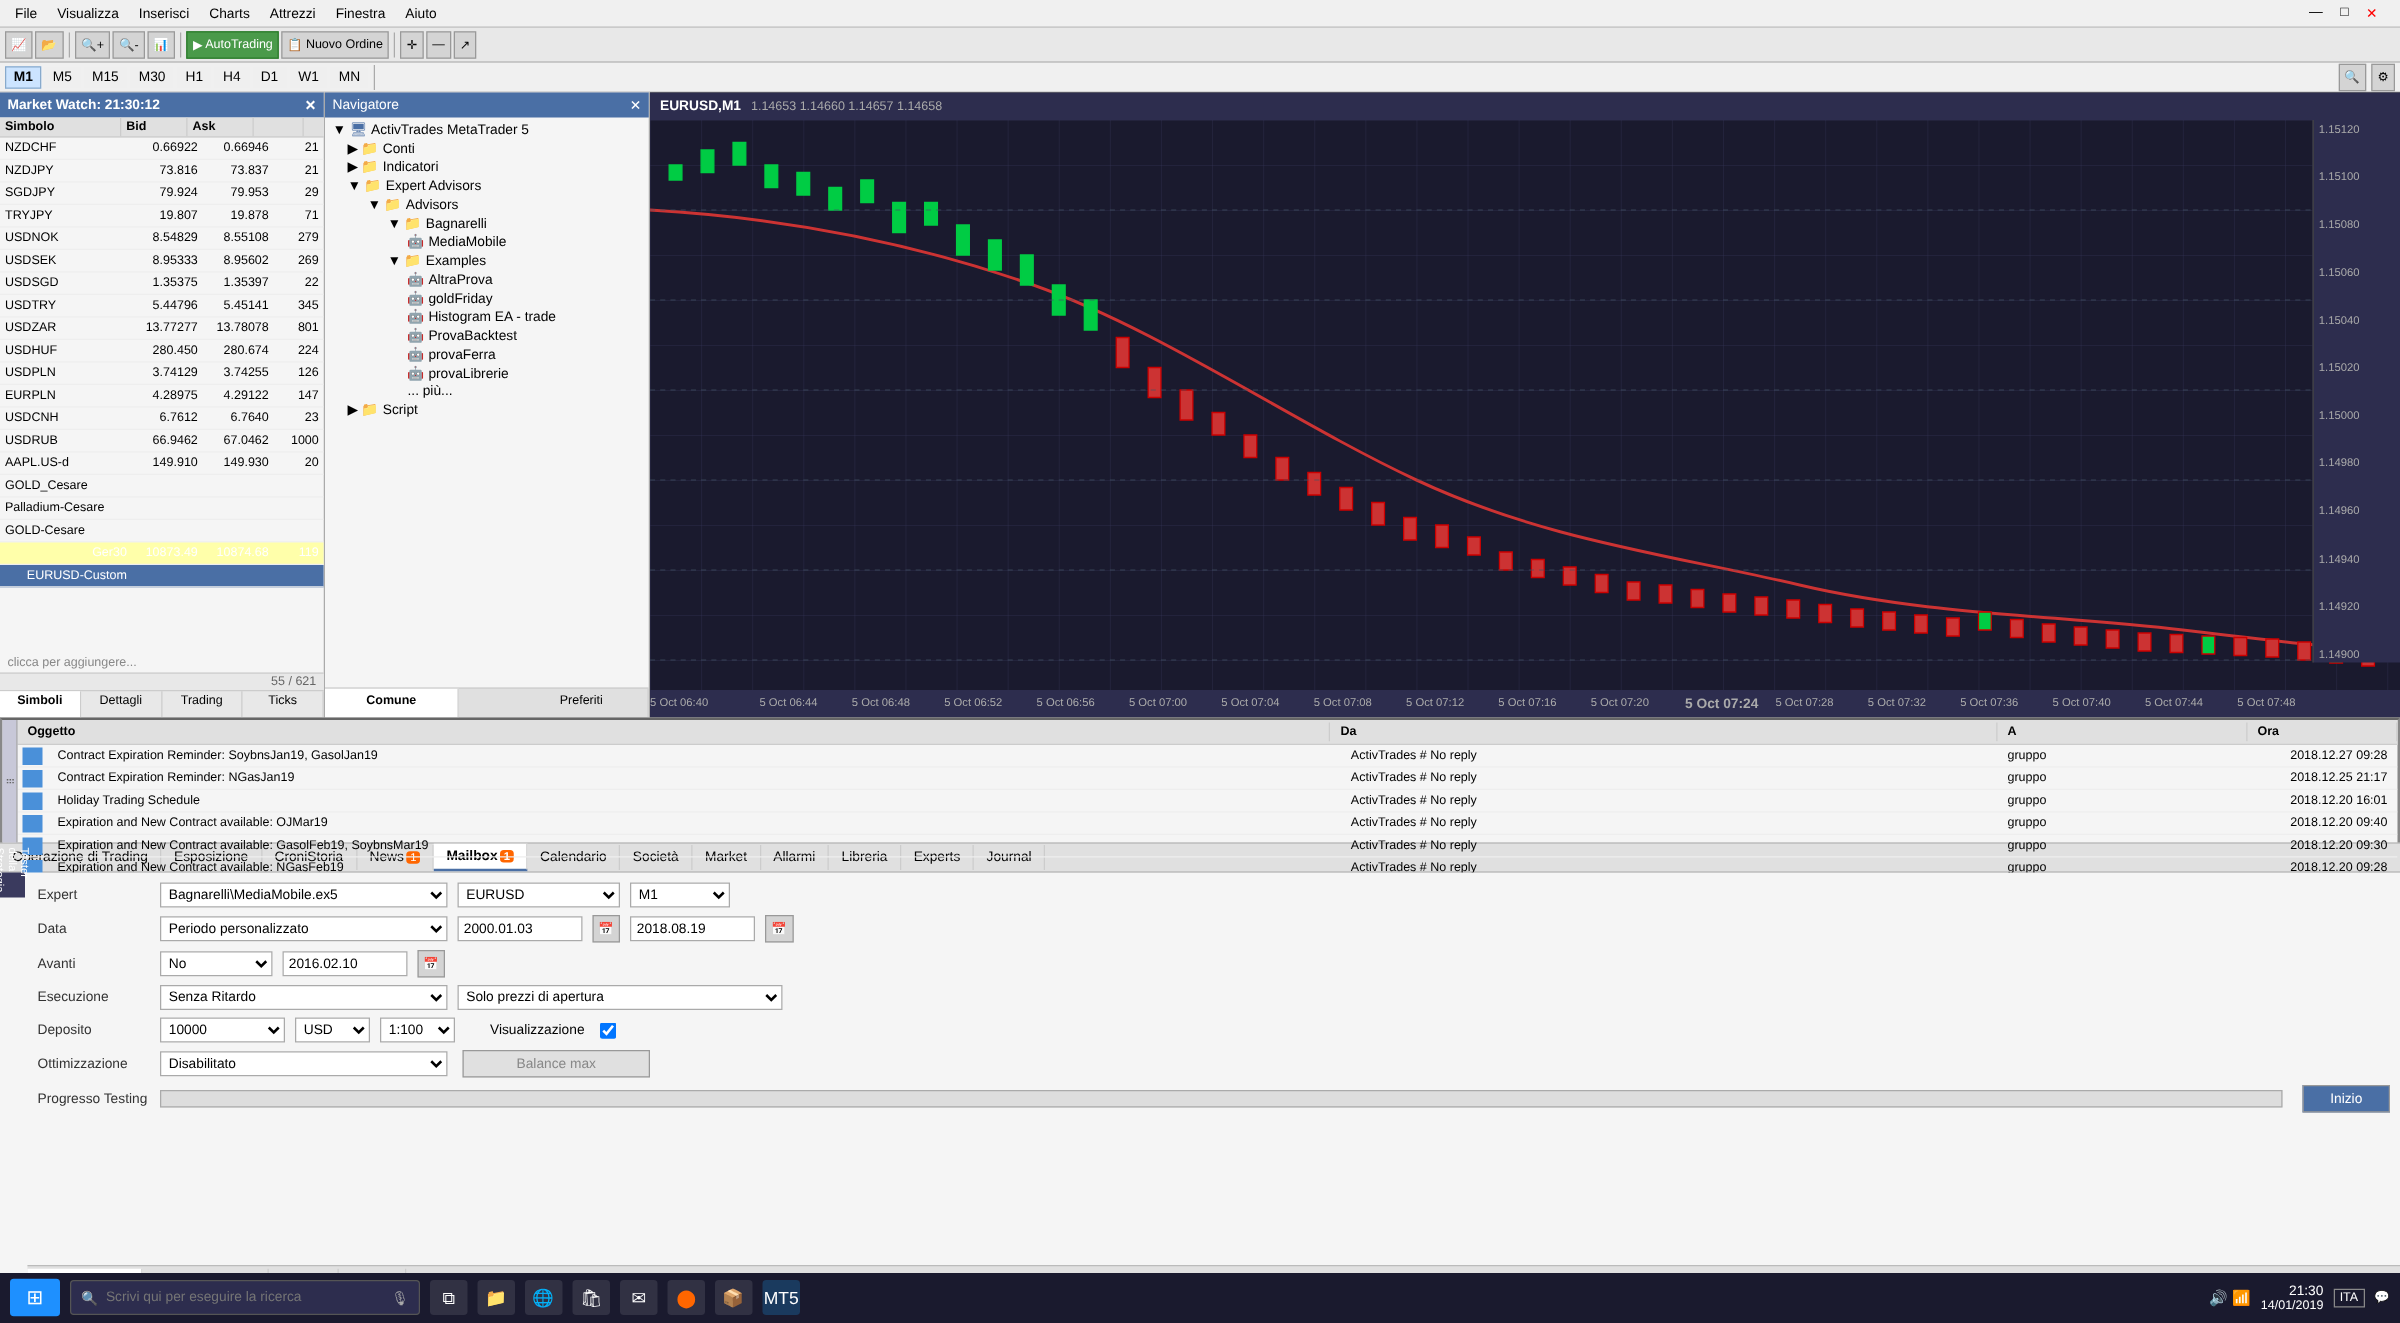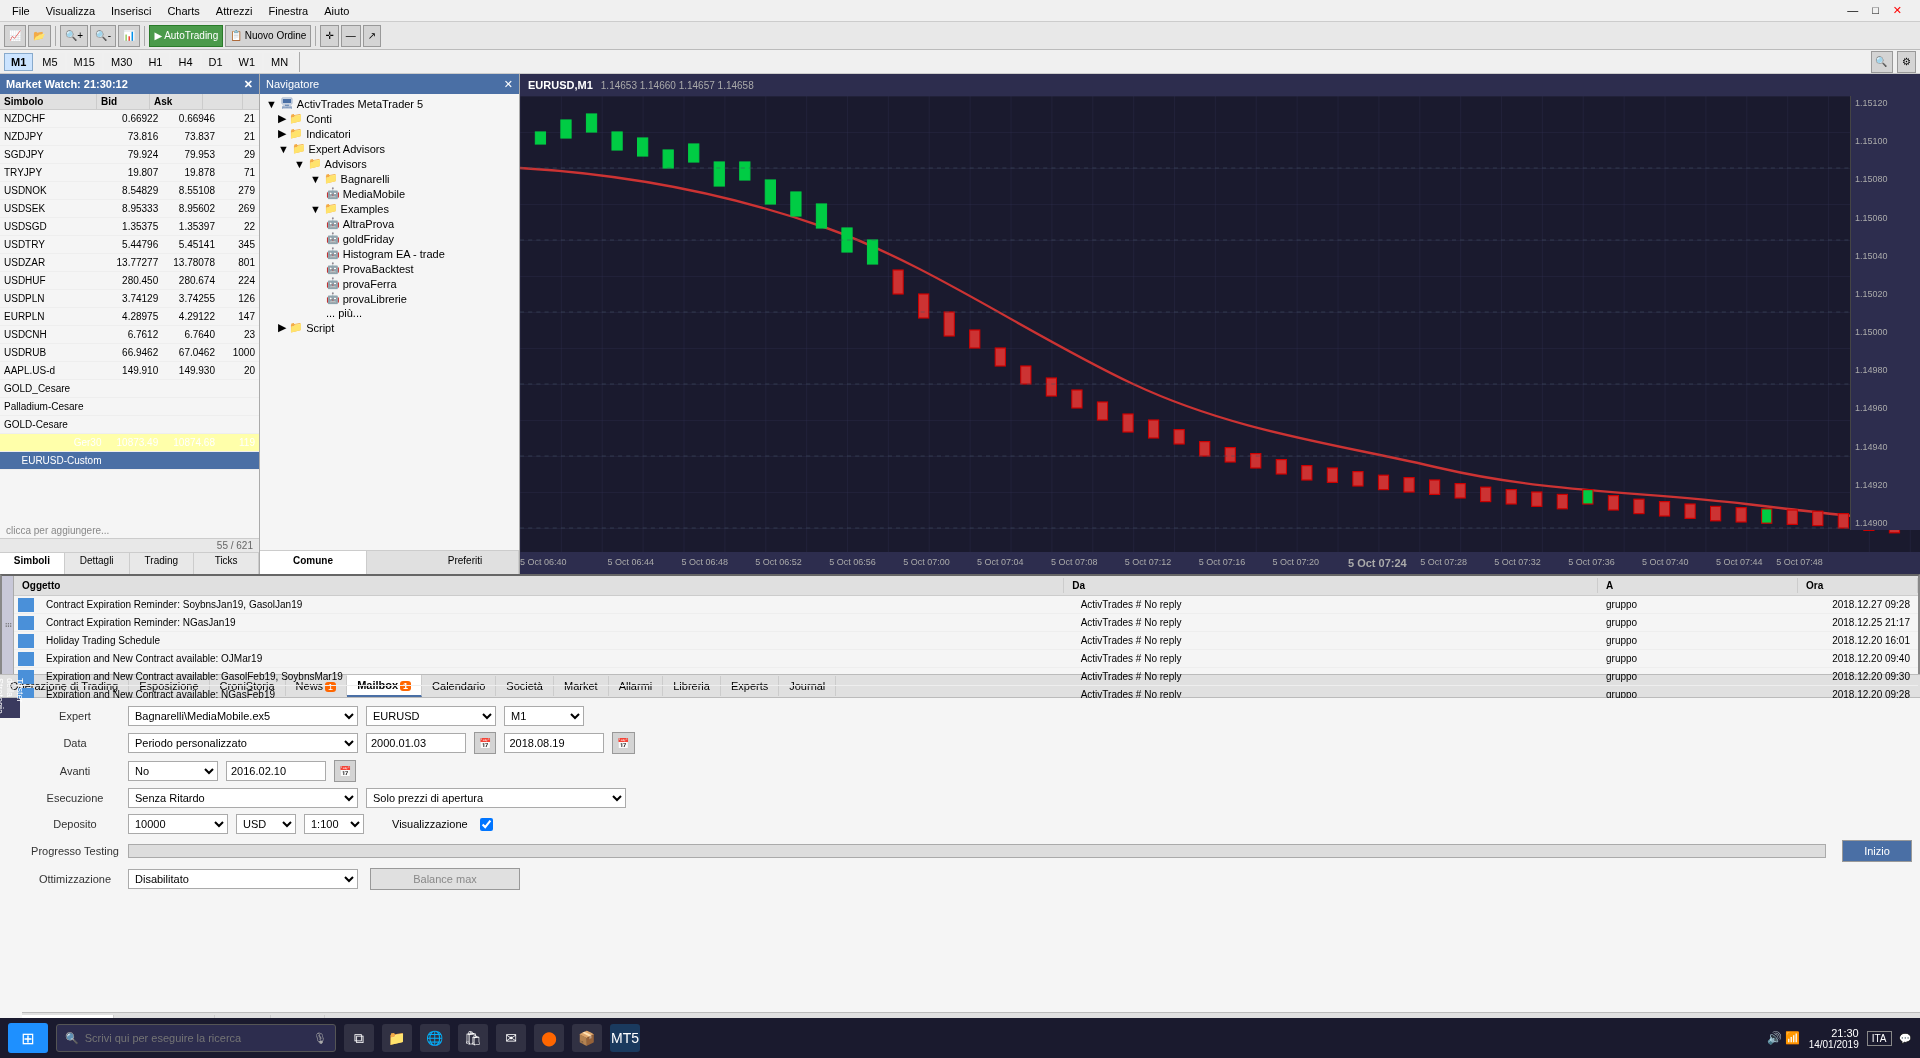--- a/index.html
+++ b/index.html
@@ -81,21 +81,21 @@
     #tabs-bar { background: #e0e0e0; height: 24px; display: flex; align-items: center; border-top: 1px solid #bbb; border-bottom: 1px solid #bbb; }
     .tab-item { padding: 4px 10px; font-size: 11px; cursor: pointer; border-right: 1px solid #ccc; white-space: nowrap; }
     .tab-item.active { background: white; font-weight: bold; border-bottom: 2px solid #4a6fa5; }
     .tab-badge { background: #ff6600; color: white; border-radius: 3px; padding: 0 3px; font-size: 9px; margin-left: 2px; }
     
     
     #strategy-tester { flex: 1; background: #f5f5f5; display: flex; flex-direction: column; }
     #st-header { background: #3a3a5e; color: white; padding: 2px 8px; font-size: 10px; display: flex; align-items: center; height: 20px; }
     #st-form { padding: 8px; display: flex; flex-direction: column; gap: 6px; flex: 1; }
     .st-row { display: flex; align-items: center; gap: 8px; }
-    .st-label { width: 90px; text-align: center; font-size: 11px; color: #333; flex-shrink: 0; }
+    .st-label { width: 90px; text-align: left; font-size: 11px; color: #333; flex-shrink: 0; }
     .st-input { height: 20px; border: 1px solid #aaa; background: white; padding: 1px 4px; font-size: 11px; }
     .st-select { height: 20px; border: 1px solid #aaa; background: white; padding: 1px 2px; font-size: 11px; cursor: pointer; }
     .st-btn { height: 22px; padding: 2px 10px; background: #d4d4d4; border: 1px solid #999; font-size: 11px; cursor: pointer; }
     #st-tabs { display: flex; background: #e0e0e0; border-top: 1px solid #bbb; height: 24px; align-items: center; }
     .st-tab { padding: 4px 12px; font-size: 11px; cursor: pointer; border-right: 1px solid #ccc; }
     .st-tab.active { background: white; font-weight: bold; }
     
     
     #taskbar { background: #1a1a2e; height: 40px; display: flex; align-items: center; padding: 0 8px; gap: 8px; position: fixed; bottom: 0; width: 1920px; }
     #taskbar-start { background: #1e90ff; width: 40px; height: 30px; display: flex; align-items: center; justify-content: center; cursor: pointer; border-radius: 3px; }
@@ -588,21 +588,21 @@
           <span style="color:#aaa;font-size:9px;flex:1;text-align:center;">5 Oct 07:08</span>
           <span style="color:#aaa;font-size:9px;flex:1;text-align:center;">5 Oct 07:12</span>
           <span style="color:#aaa;font-size:9px;flex:1;text-align:center;">5 Oct 07:16</span>
           <span style="color:#aaa;font-size:9px;flex:1;text-align:center;">5 Oct 07:20</span>
           <span style="color:#aaa;font-size:11px;flex:1;text-align:right;font-weight:bold;">5 Oct 07:24</span>
           <span style="color:#aaa;font-size:9px;flex:1;text-align:center;">5 Oct 07:28</span>
           <span style="color:#aaa;font-size:9px;flex:1;text-align:center;">5 Oct 07:32</span>
           <span style="color:#aaa;font-size:9px;flex:1;text-align:center;">5 Oct 07:36</span>
           <span style="color:#aaa;font-size:9px;flex:1;text-align:center;">5 Oct 07:40</span>
           <span style="color:#aaa;font-size:9px;flex:1;text-align:center;">5 Oct 07:44</span>
-          <span style="color:#aaa;font-size:9px;flex:1;text-align:left;">5 Oct 07:48</span>
+          <span style="color:#aaa;font-size:9px;flex:1;text-align:center;">5 Oct 07:48</span>
         </div>
       </div>
 
     </div>
   </div>
 
   <div id="mailbox-section" style="border-left:2px solid #888; border-right: 2px solid #888; position:relative;">
     <div style="position:absolute;left:0;top:0;bottom:0;width:12px;background:#c8c8d8;border-right:1px solid #aaa;display:flex;align-items:center;justify-content:center;">
       <span style="writing-mode:vertical-rl;font-size:8px;color:#666;">⠿</span>
     </div>
@@ -734,33 +734,33 @@
           <option>USD</option>
         </select>
         <select class="st-select" style="width:60px;">
           <option>1:100</option>
         </select>
         <span style="margin-left:20px; font-size:11px;">Visualizzazione</span>
         <input type="checkbox" checked="" style="margin-left: 4px;">
       </div>
 
       <div class="st-row">
+        <span class="st-label">Ottimizzazione</span>
+        <select class="st-select" style="width:230px;">
+          <option>Disabilitato</option>
+        </select>
+        <button class="st-btn" style="width:150px; background:#e0e0e0; color:#888; margin-left:4px;">Balance max</button>
+      </div>
+
+      <div class="st-row">
         <span class="st-label">Progresso Testing</span>
         <div id="progress-bar" style="flex:1; margin-right:8px;">
           <div id="progress-fill"></div>
         </div>
         <button class="st-btn" style="min-width:70px; background:#4a6fa5; color:white;">Inizio</button>
-      </div>
-
-      <div class="st-row">
-        <span class="st-label">Ottimizzazione</span>
-        <select class="st-select" style="width:230px;">
-          <option>Disabilitato</option>
-        </select>
-        <button class="st-btn" style="width:150px; background:#e0e0e0; color:#888; margin-left:4px;">Balance max</button>
       </div>
     </div>
 
     <div id="st-tabs">
       <div class="st-tab active">Impostazioni</div>
       <div class="st-tab">Dati in ingresso</div>
       <div class="st-tab">Agenti</div>
       <div class="st-tab">Diario</div>
     </div>
   </div>

